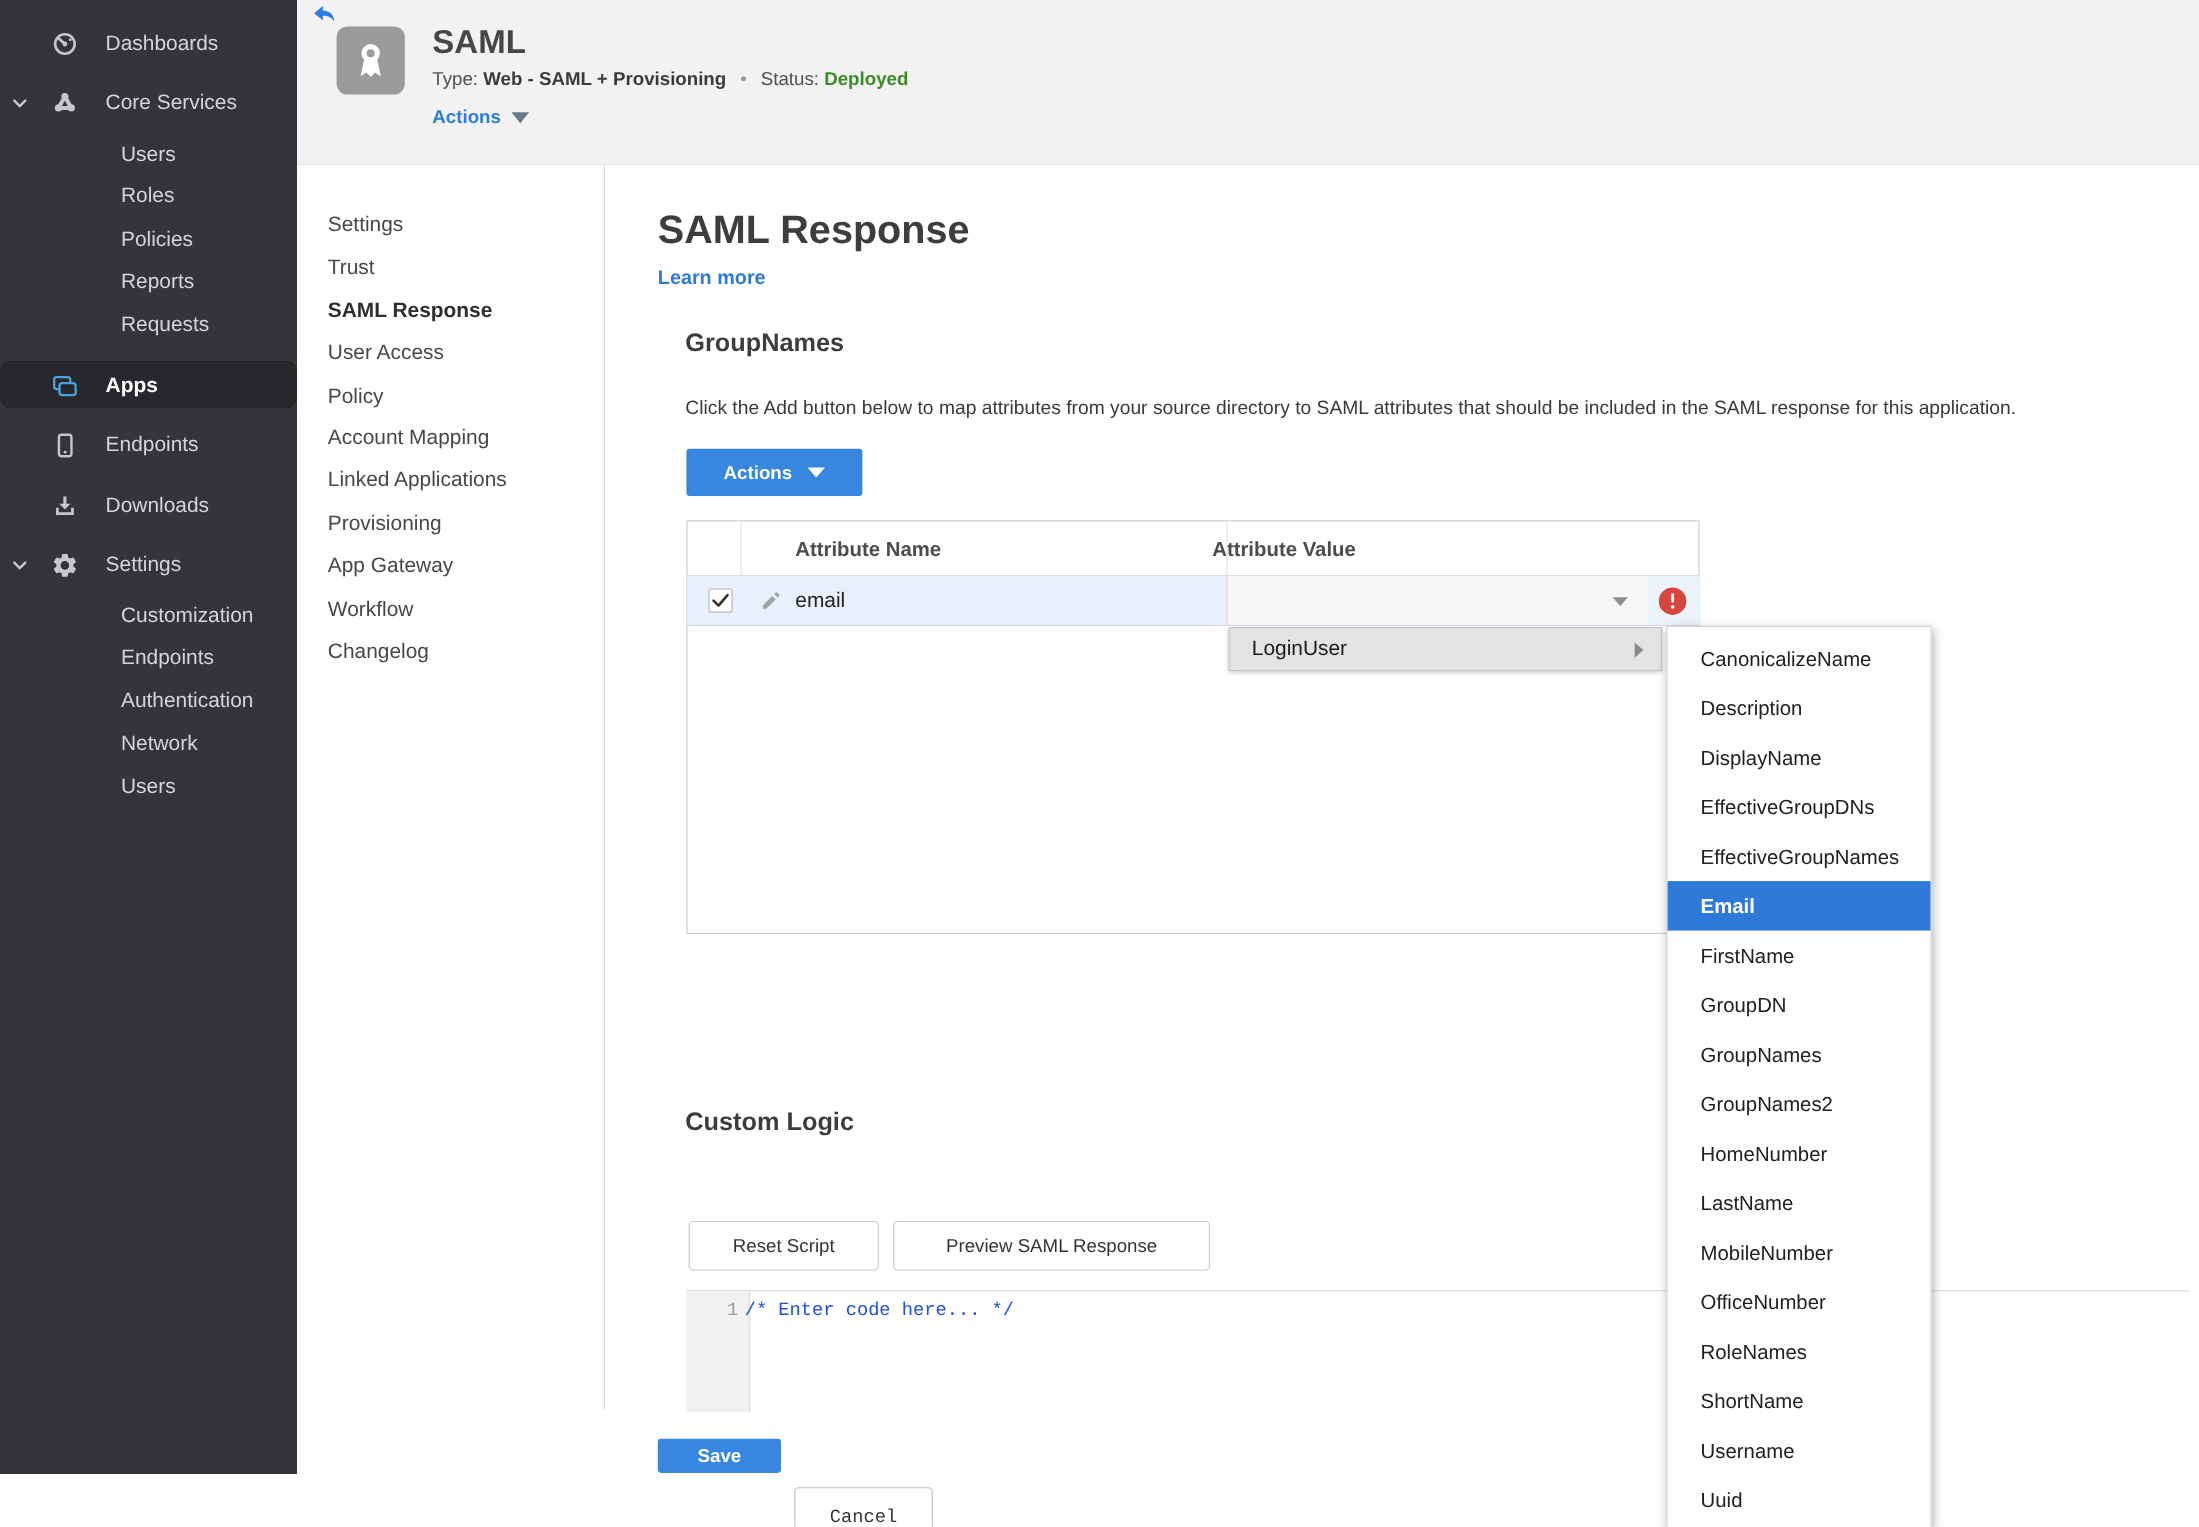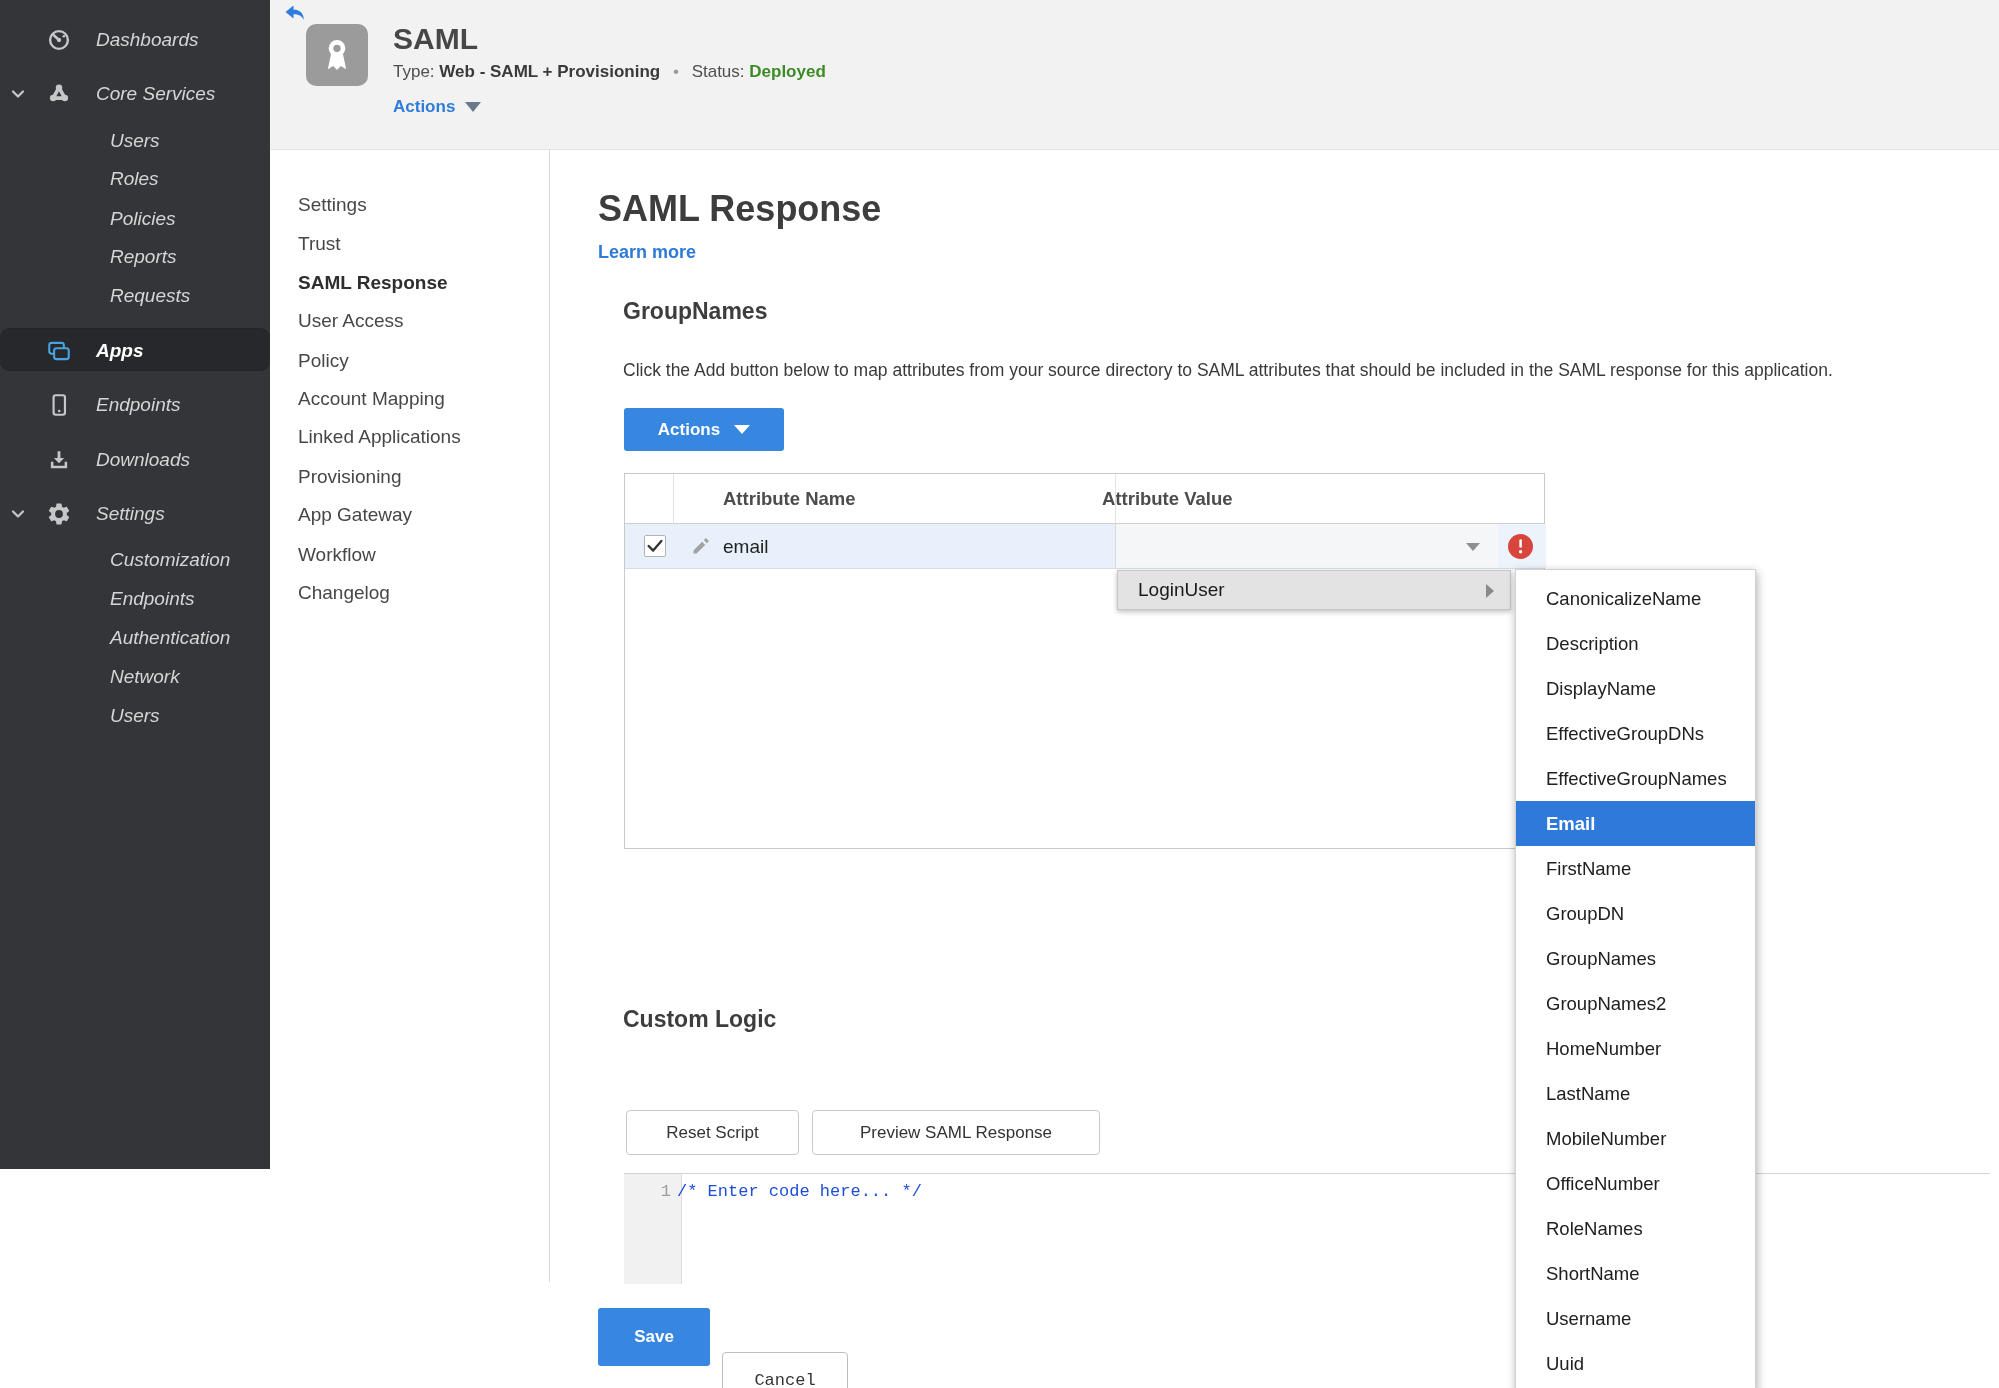--- a/index.html
+++ b/index.html
@@ -1,20 +1,20 @@
 <!DOCTYPE html>
 <html><head>
 <meta charset="utf-8">
 <style>
   * { margin:0; padding:0; box-sizing:border-box; }
   body { font-family:"Liberation Sans", sans-serif; background:#fff; }
   .page { position:relative; width:1999px; height:1388px; overflow:hidden; background:#fff; }
 
   
-  .sidebar { position:absolute; left:0; top:0; width:270px; height:1169px; background:#333538; z-index:5;font-style:italic; }
+  .sidebar { position:absolute; left:0; top:0; width:270px; height:1340px; background:#333538; z-index:5; }
   .side-item { position:absolute; left:0; width:270px; height:34px; line-height:34px; color:#d5d5d7; font-size:19px; cursor:pointer; }
   .side-item .lbl { position:absolute; left:96px; top:0; white-space:nowrap; }
   .side-item.sub .lbl { left:110px; }
   .side-icon { position:absolute; left:46px; top:4px; width:26px; height:26px; }
   .side-chevron { position:absolute; left:10px; top:9px; width:16px; height:16px; }
   .side-item.active-row { background:#26282b; height:43px; line-height:43px; border-top:1px solid #222426; border-bottom:1px solid #222426;border-radius:10px; }
   .side-item.active-row .lbl { color:#ffffff; font-weight:bold; }
   .side-item.active-row .side-icon { top:9px; }
 
   
@@ -284,20 +284,20 @@
     <span>Preview SAML Response</span>
   </button>
 
   <div class="editor">
     <div class="gutter">
       <span class="lineno">1</span>
     </div>
     <span class="codeline">/* Enter code here... */</span>
   </div>
 
-  <button class="btn-blue" style="left:598px; top:1308px; width:112px; height:58px;justify-content:center;">
+  <button class="btn-blue" style="left:598px; top:1308px; width:112px; height:31px;justify-content:center;">
     <span>Save</span>
   </button>
   <button class="btn-plain" style="left:722px; top:1352px; width:126px; height:57px; border-color:#bdbdbd;font-family:Liberation Mono, monospace;">
     <span>Cancel</span>
   </button>
 
 </div>
 
 </body></html>

